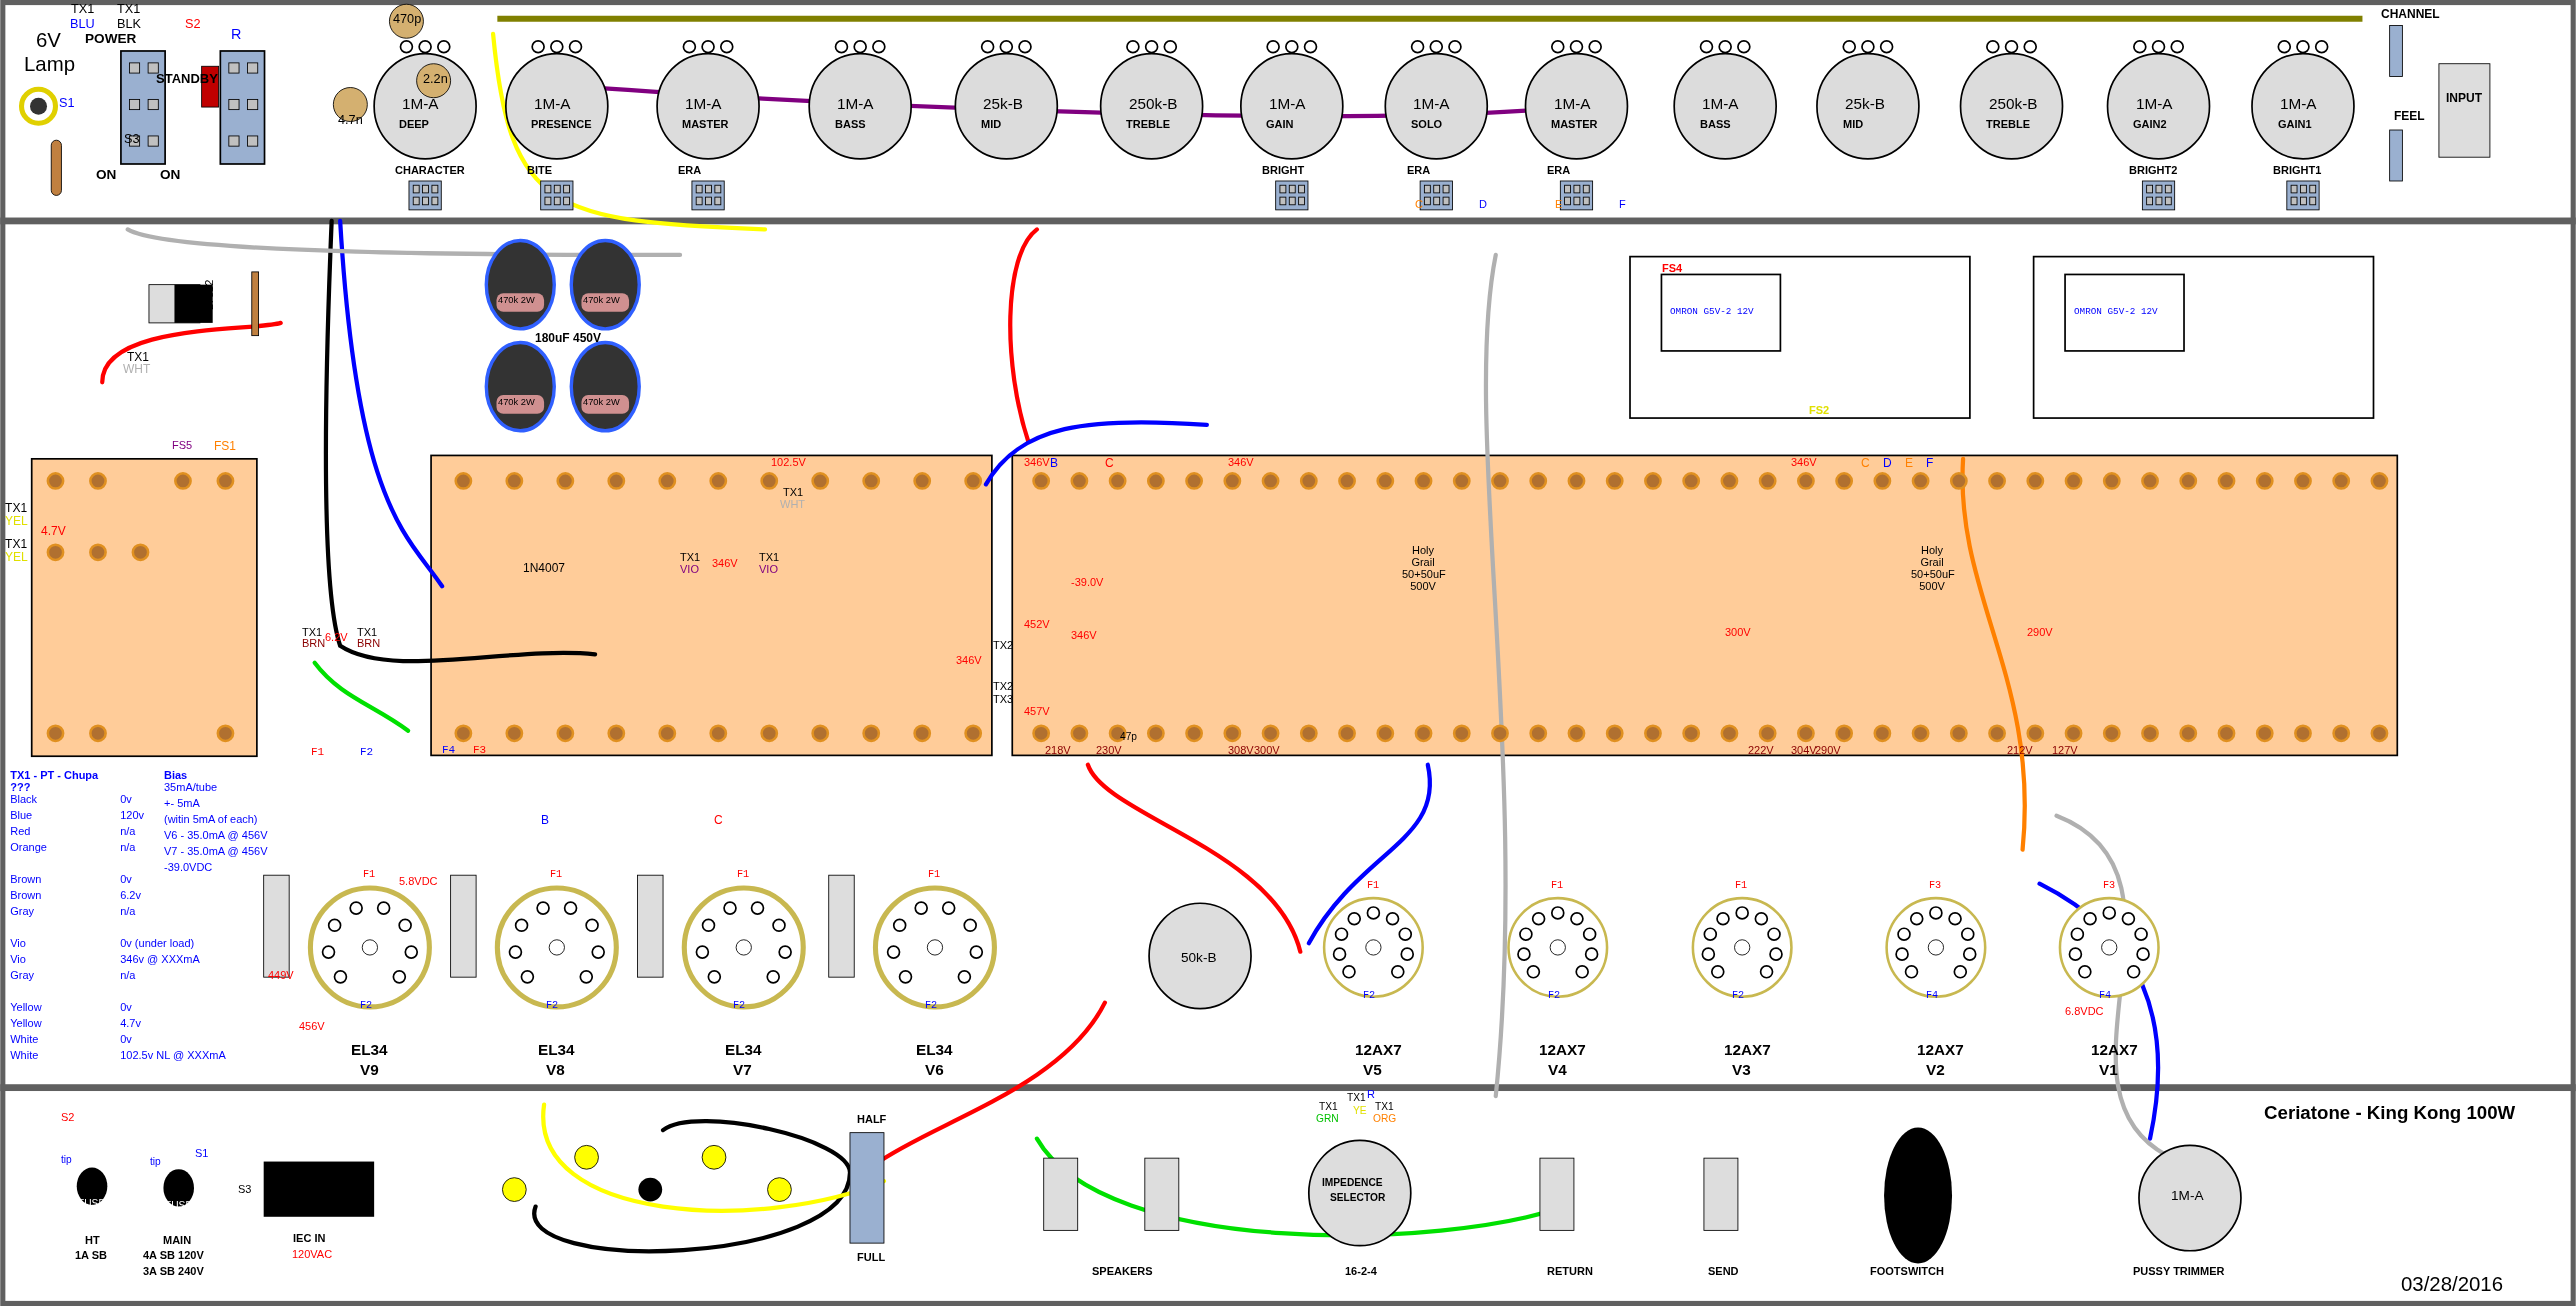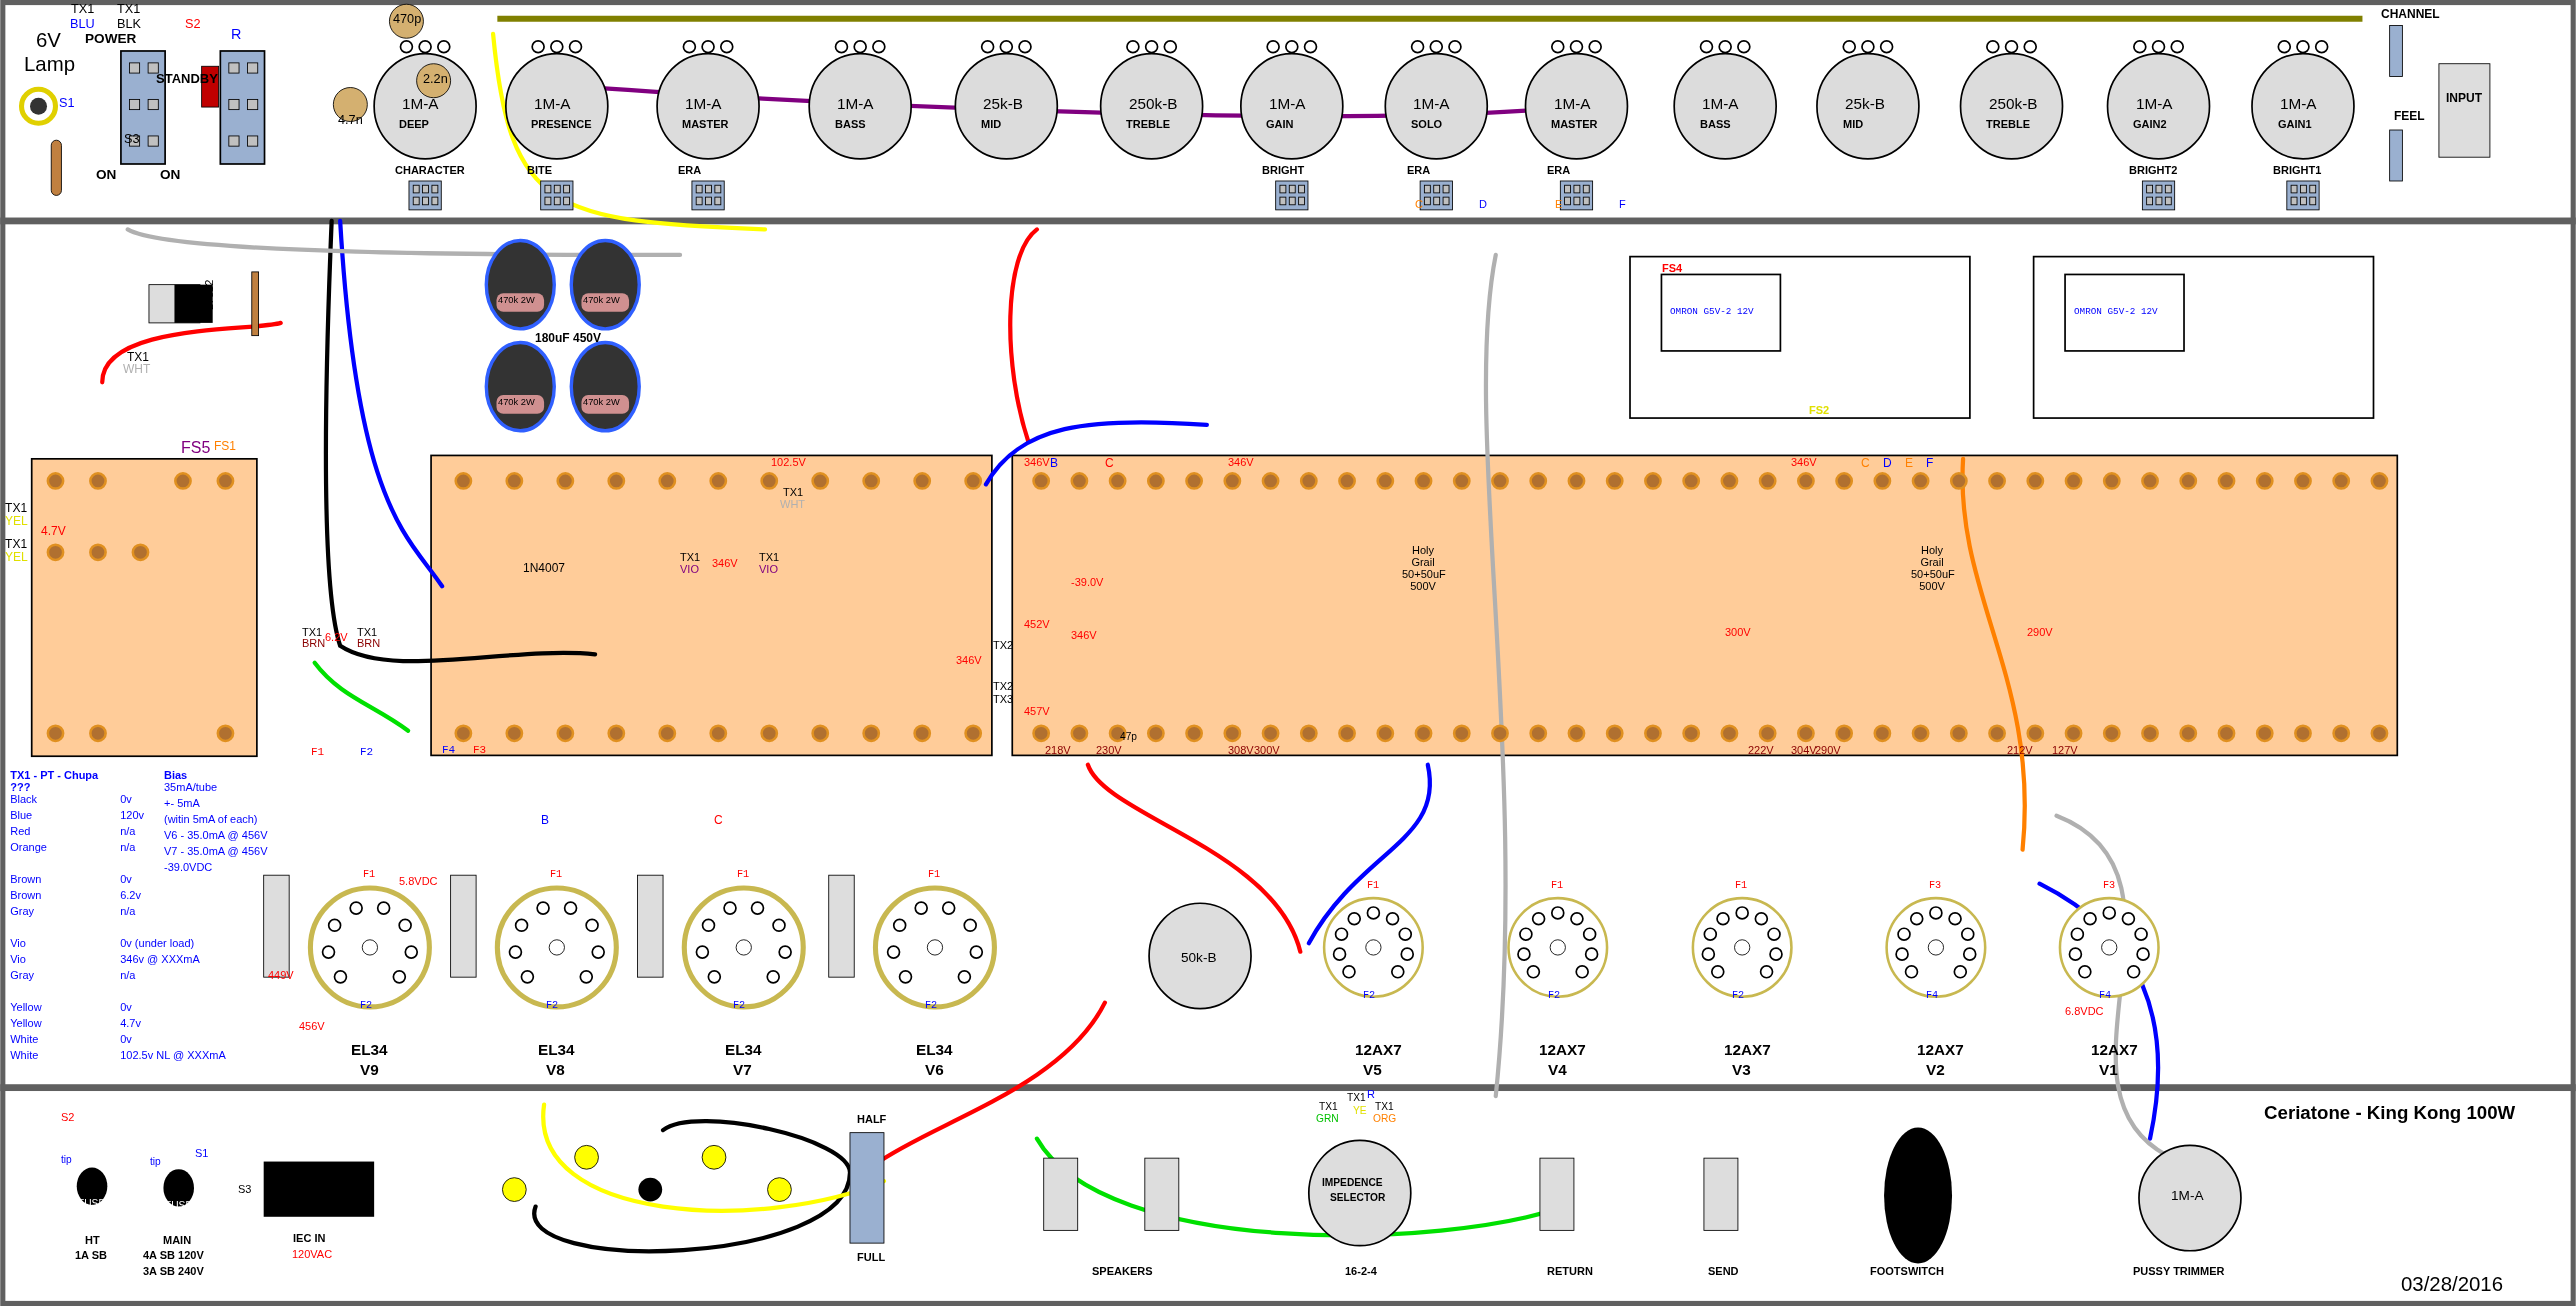--- a/index.html
+++ b/index.html
@@ -563,21 +563,21 @@
 
 <div class="lbl b" style="left:2381px;top:6.8px;font-size:12px;">CHANNEL</div>
 <div class="lbl b" style="left:2394px;top:109px;font-size:12px;">FEEL</div>
 <div class="lbl b" style="left:2446px;top:91px;font-size:12px;">INPUT</div>
 
 <div class="lbl" style="left:127px;top:350px;font-size:12px;">TX1</div>
 <div class="lbl gray" style="left:123px;top:362px;font-size:12px;">WHT</div>
 <div class="lbl b" style="left:535px;top:331px;font-size:12px;">180uF 450V</div>
 <div class="lbl" style="left:194px;top:289px;font-size:11px;transform:rotate(-90deg);">L7812</div>
 
-<div class="lbl purple" style="left:181px;top:439px;font-size:16px;">FS5</div>
+<div class="lbl purple" style="left:172px;top:439px;font-size:11px;">FS5</div>
 <div class="lbl orange" style="left:214px;top:439px;font-size:12px;">FS1</div>
 <div class="lbl" style="left:5.1px;top:501px;font-size:12px;">TX1</div>
 <div class="lbl yellow" style="left:5.1px;top:514px;font-size:12px;">YEL</div>
 <div class="lbl red" style="left:41px;top:524px;font-size:12px;">4.7V</div>
 <div class="lbl" style="left:5.1px;top:537px;font-size:12px;">TX1</div>
 <div class="lbl yellow" style="left:5.1px;top:550px;font-size:12px;">YEL</div>
 
 <div class="lbl" style="left:302px;top:626px;font-size:11px;">TX1</div>
 <div class="lbl dred" style="left:302px;top:637px;font-size:11px;">BRN</div>
 <div class="lbl red" style="left:325px;top:631px;font-size:11px;">6.2V</div>

